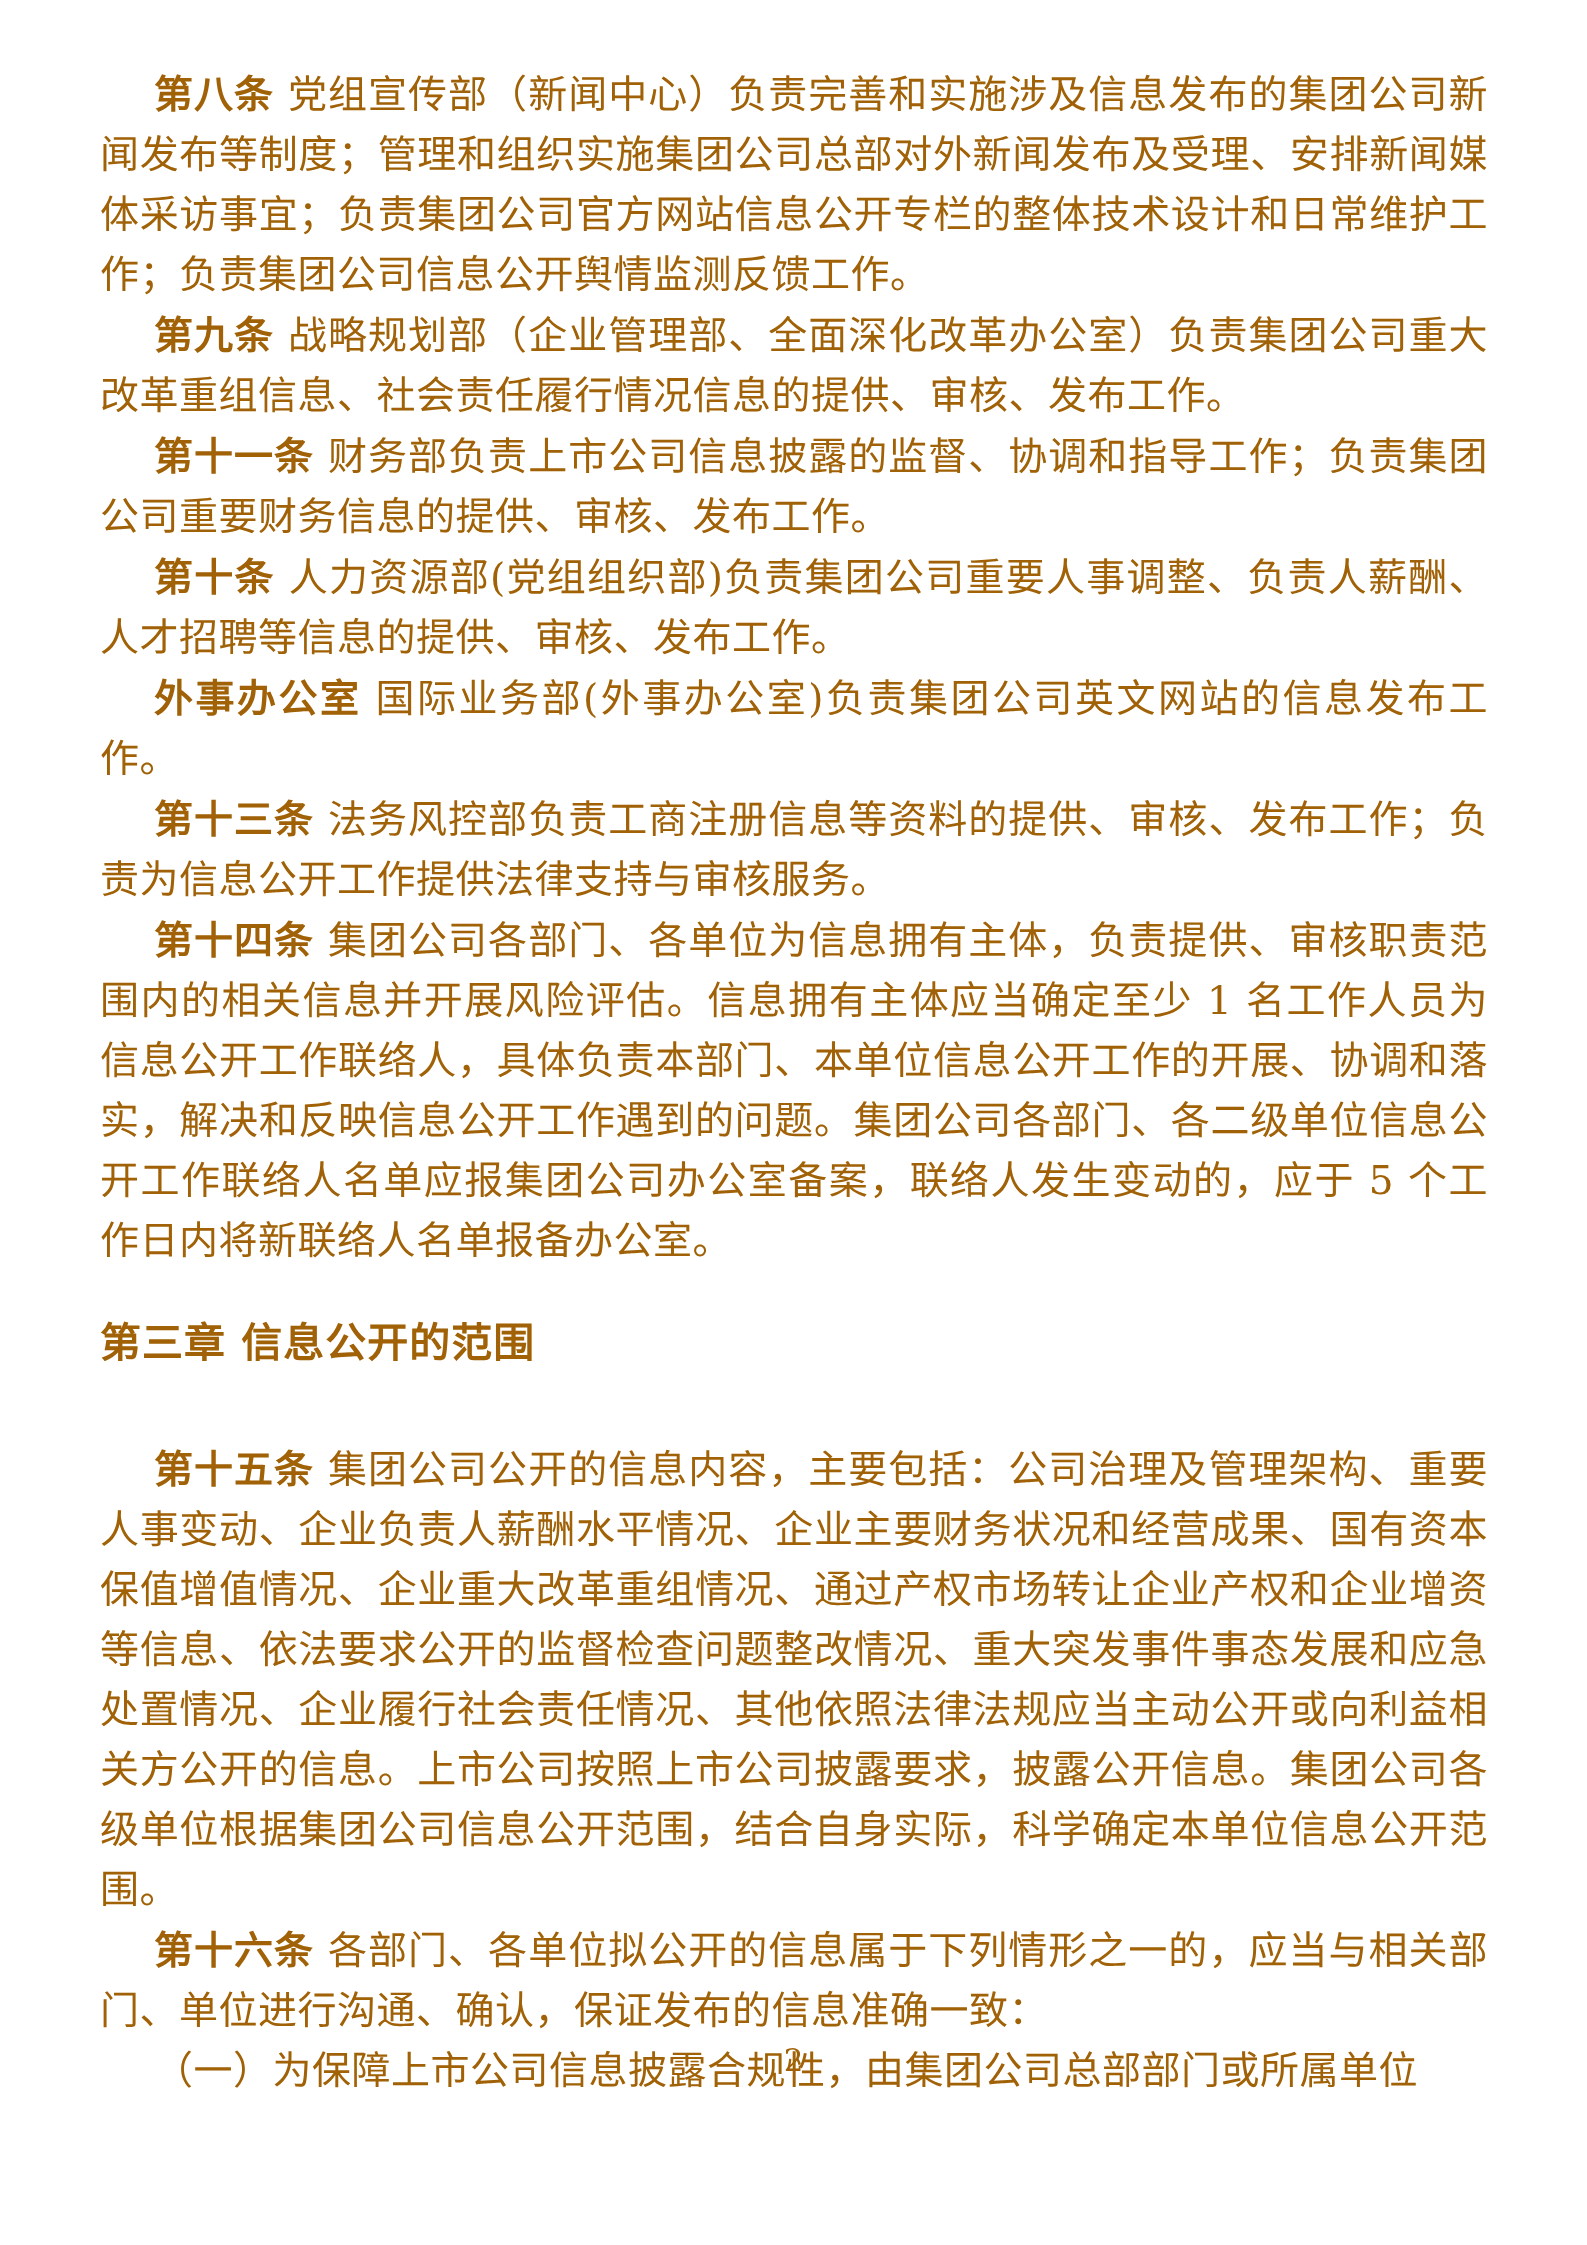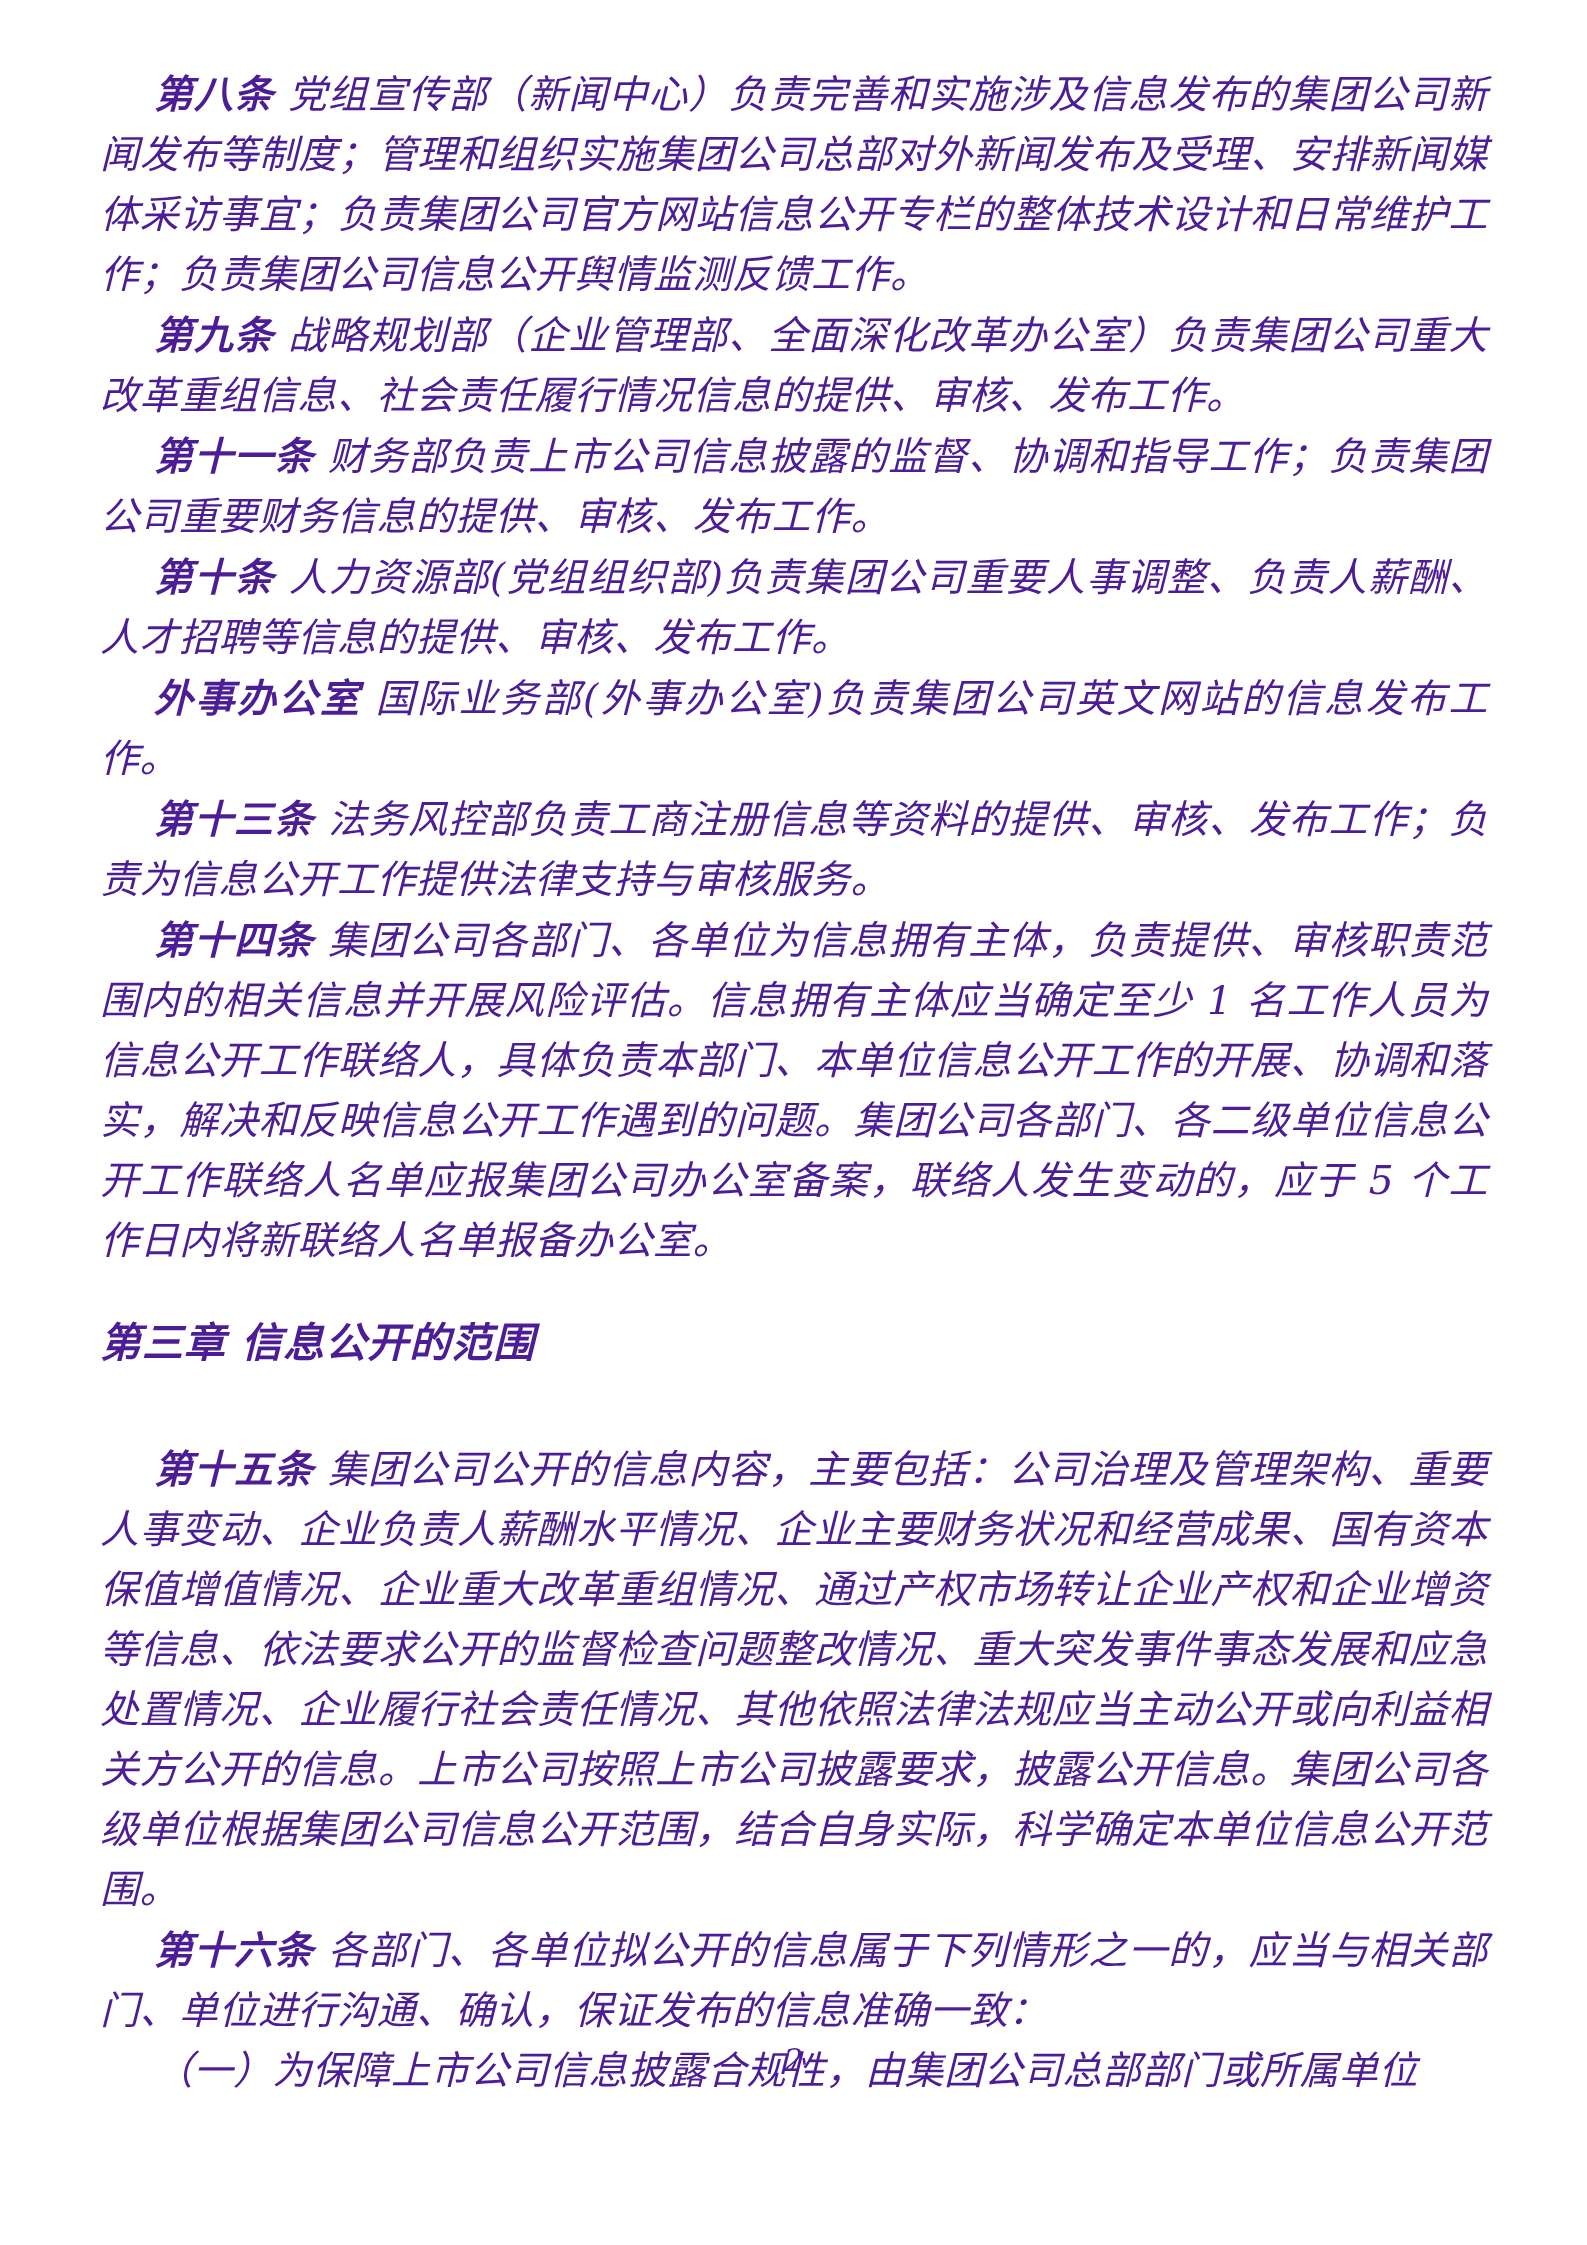--- a/index.html
+++ b/index.html
@@ -2,24 +2,23 @@
 <html lang="zh-CN"><head>
 <meta charset="utf-8">
 <title>Document</title>
 <style>
   html,body{margin:0;padding:0;background:#ffffff;}
   .page{
     position:relative;
     width:1587px;height:2245px;
     margin:0 auto;
     background:#ffffff;
-    color:#4c1d95;
+    color:#a16207;
     font-family:"DejaVu Serif","Liberation Serif",serif;
     overflow:hidden;
-    font-style:italic;
   }
   .content{
     position:absolute;
     left:100px;top:64px;width:1388px;
   }
   p.article{
     margin:0;
     font-size:39px;
     line-height:60px;
     text-align:justify;

